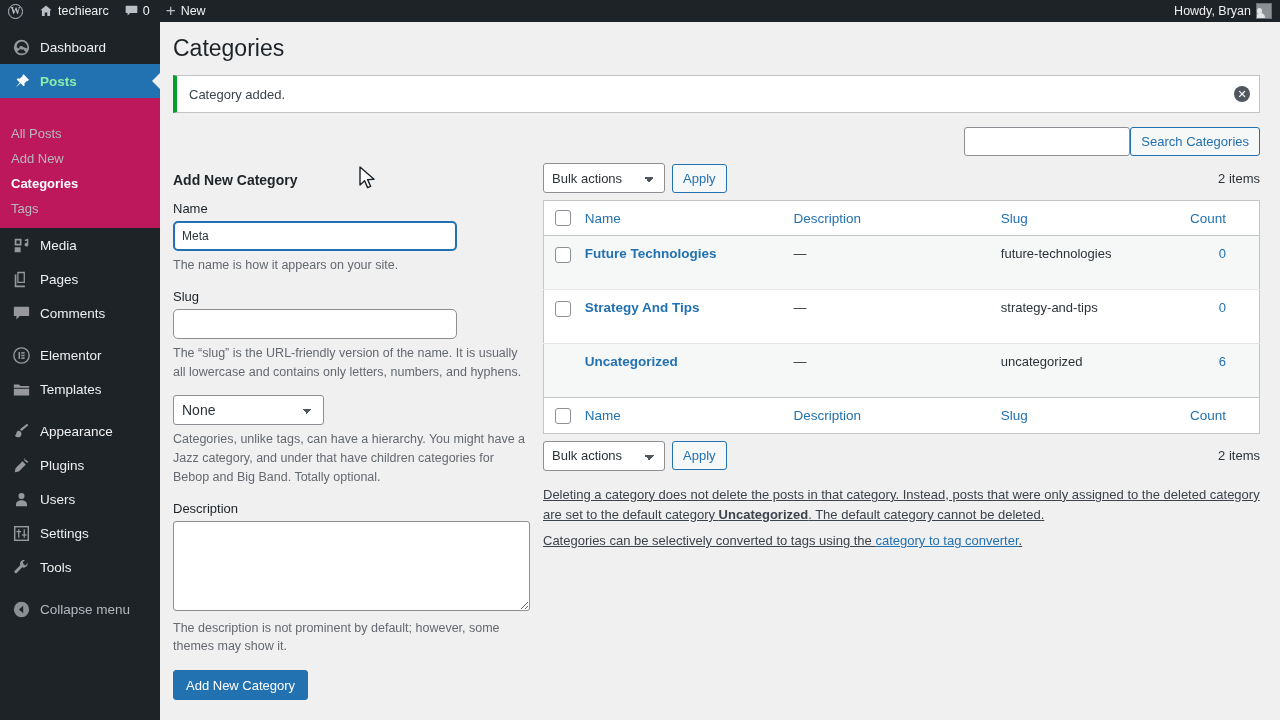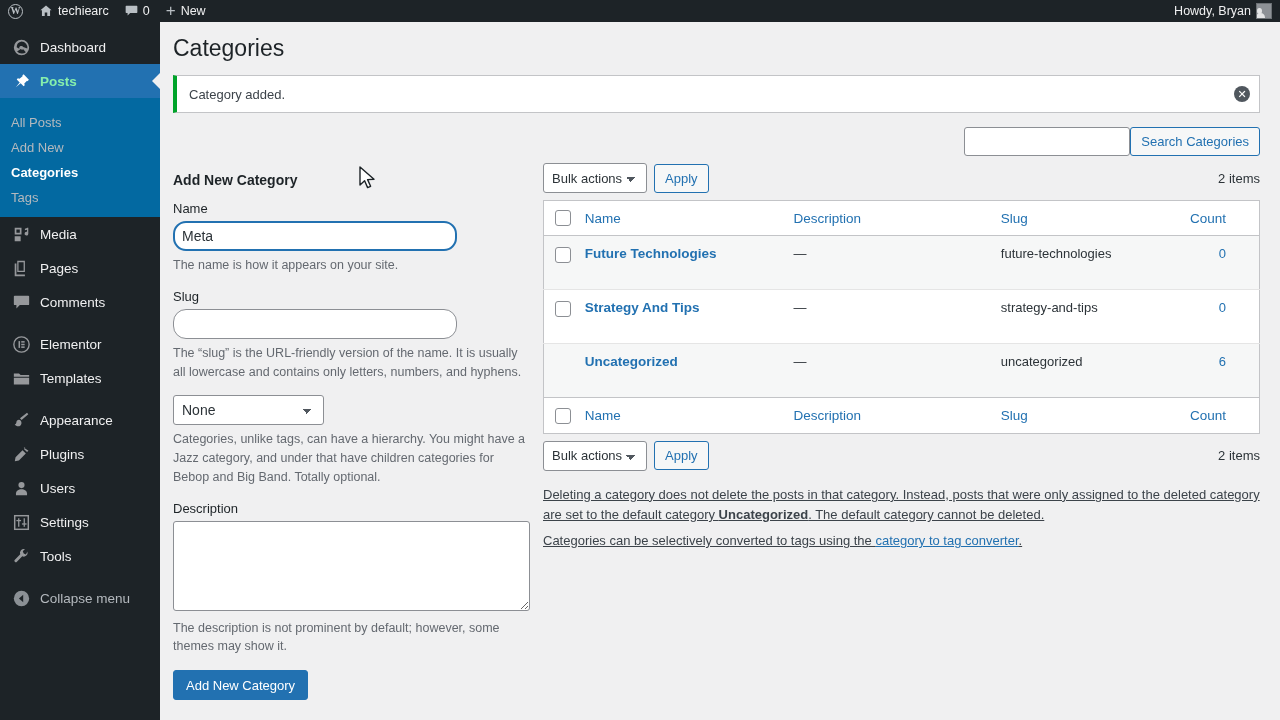--- a/index.html
+++ b/index.html
@@ -82,21 +82,21 @@
   }
   .menu-item.current .mi-icon { opacity: 1; }
   .menu-item.current::after {
     content: "";
     position: absolute; right: 0; top: 50%;
     margin-top: -8px;
     border-style: solid;
     border-width: 8px 8px 8px 0;
     border-color: transparent #f0f0f1 transparent transparent;
   }
-  .submenu { background: #0369a1; padding: 12px 0 7px; }
+  .submenu { background: #be185d; padding: 23px 0 7px; }
   .submenu .sub-item {
     display: block;
     padding: 5px 0 5px 11px;
     color: #b4b9be;
     font-size: 13px;
     cursor: pointer;
   }
   .submenu .sub-item.current { color: #fff; font-weight: 600; }
   .menu-sep { height: 8px; }
   .collapse-item { color: #b4b9be; }
@@ -178,24 +178,24 @@
 
   
   .form-heading {
     font-size: 14px; font-weight: bold; color: #1d2327;
     margin: 9px 0 13px;
   }
   .field-label { display: block; font-size: 13px; color: #1d2327; margin-bottom: 5px; }
   .text-input {
     width: 284px; height: 30px;
     border: 1px solid #8c8f94;
-    border-radius: 13px;
+    border-radius: 5px;
     background: #fff;
     padding: 0 8px;
-    font-size: 14px;
+    font-size: 12px;
     color: #2c3338;
     font-family: "Liberation Sans", sans-serif;
   }
   .text-input.focused {
     border-color: #2271b1;
     border-width: 2px;
     padding: 0 7px;
     outline: none;
   }
   .field-help {
@@ -244,21 +244,21 @@
   }
 
   
   .tablenav {
     display: flex; align-items: center;
     margin-bottom: 7px;
     height: 30px;
   }
   .tablenav.bottom { margin-top: 7px; }
   .bulk-select {
-    height: 30px; width: 104px;
+    height: 30px; width: 122px;
     border: 1px solid #8c8f94; border-radius: 3px;
     background: #fff; font-size: 13px; color: #2c3338;
     padding: 0 22px 0 8px;
     font-family: "Liberation Sans", sans-serif;
     -webkit-appearance: none; appearance: none;
     background-image: linear-gradient(45deg, transparent 50%, #50575e 50%), linear-gradient(135deg, #50575e 50%, transparent 50%);
     background-position: calc(100% - 15px) 13px, calc(100% - 10px) 13px;
     background-size: 5px 5px, 5px 5px;
     background-repeat: no-repeat;
   }

